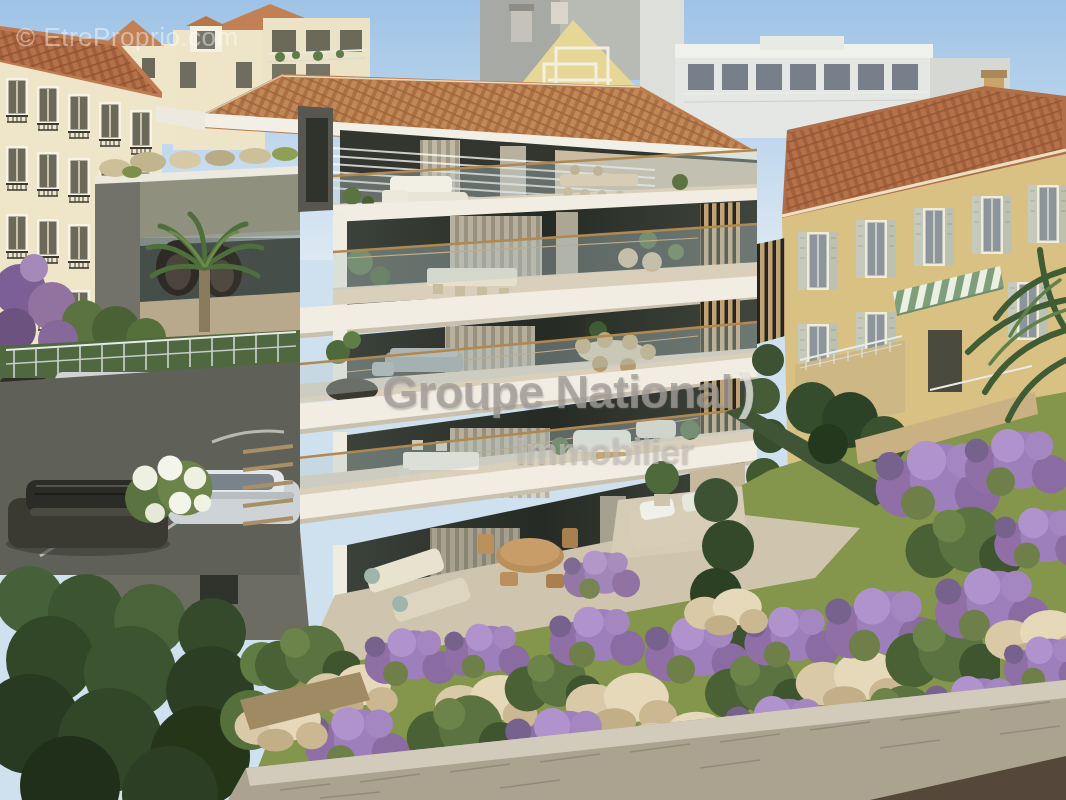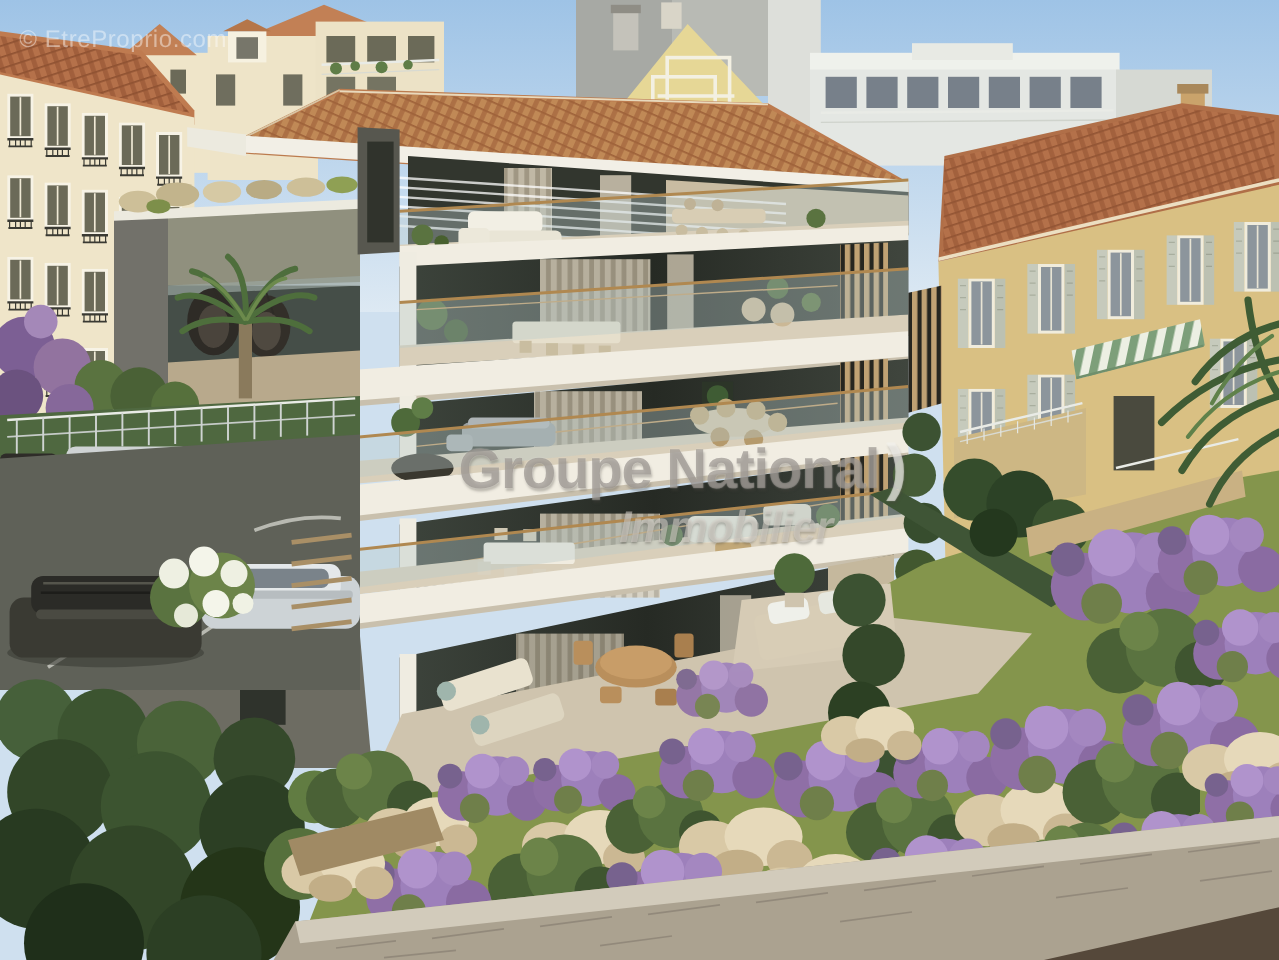--- a/index.html
+++ b/index.html
@@ -1,30 +1,30 @@
 <!DOCTYPE html>
 <html><head>
 <meta charset="utf-8">
 <style>
   html,body{margin:0;padding:0;background:#222;}
   .stage{position:relative;width:1066px;height:800px;overflow:hidden;
          font-family:"Liberation Sans",sans-serif;background:#cfe0ef;}
   .stage svg{position:absolute;left:0;top:0;display:block;}
   
-  .wm-corner{position:absolute;left:16px;top:22px;font-size:20px;letter-spacing:.5px;
+  .wm-corner{position:absolute;left:16px;top:22px;font-size:26px;letter-spacing:.5px;
              color:rgba(252,252,252,.45);white-space:nowrap;}
   .wm-brand{position:absolute;left:382px;top:366px;white-space:nowrap;
             font-weight:bold;letter-spacing:-1px;}
   .wm-line1{font-size:47px;line-height:.95;
             color:rgba(118,112,104,.52);
             text-shadow:0 0 1px rgba(255,255,255,.55),1px 2px 2px rgba(70,65,60,.30);}
   .wm-paren{font-size:52px;font-weight:bold;color:rgba(235,232,226,.40);margin-left:6px;}
-  .wm-line2{font-size:37px;line-height:1;margin-left:134px;margin-top:6px;
+  .wm-line2{font-size:37px;line-height:1;margin-left:134px;margin-top:18px;
             color:rgba(215,210,202,.55);
-            text-shadow:0 1px 2px rgba(90,85,78,.35);font-style:italic;}
+            text-shadow:0 1px 2px rgba(90,85,78,.35);}
   
   .slab{fill:#f1ede2}.slabshadow{fill:#c9c0ad}
   .glass{fill:#32362e}.whitepier{fill:#efece1}
   .railglass{fill:rgba(185,202,202,.38)}.bronze{stroke:#b08850;stroke-width:2.5;fill:none}
   .thinrail{stroke:#c49a62;stroke-width:1.2;fill:none}
   .whiterail{stroke:#e9ebe6;stroke-width:2;fill:none}
   .terr{fill:#d9cfba}
 </style>
 </head>
 <body>

